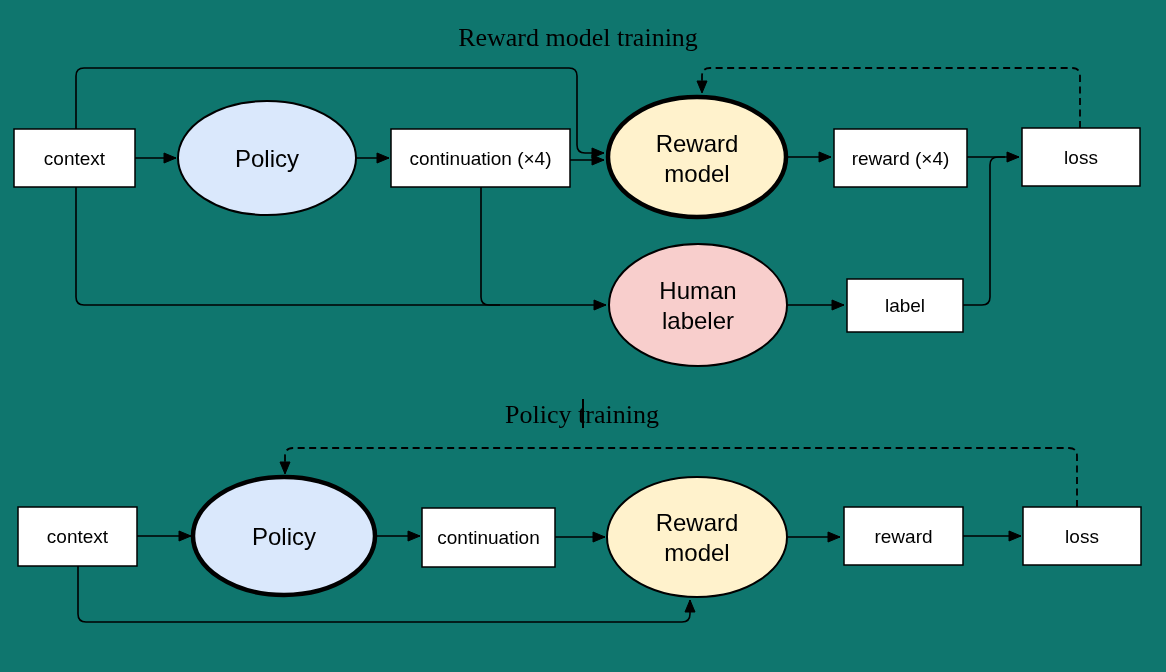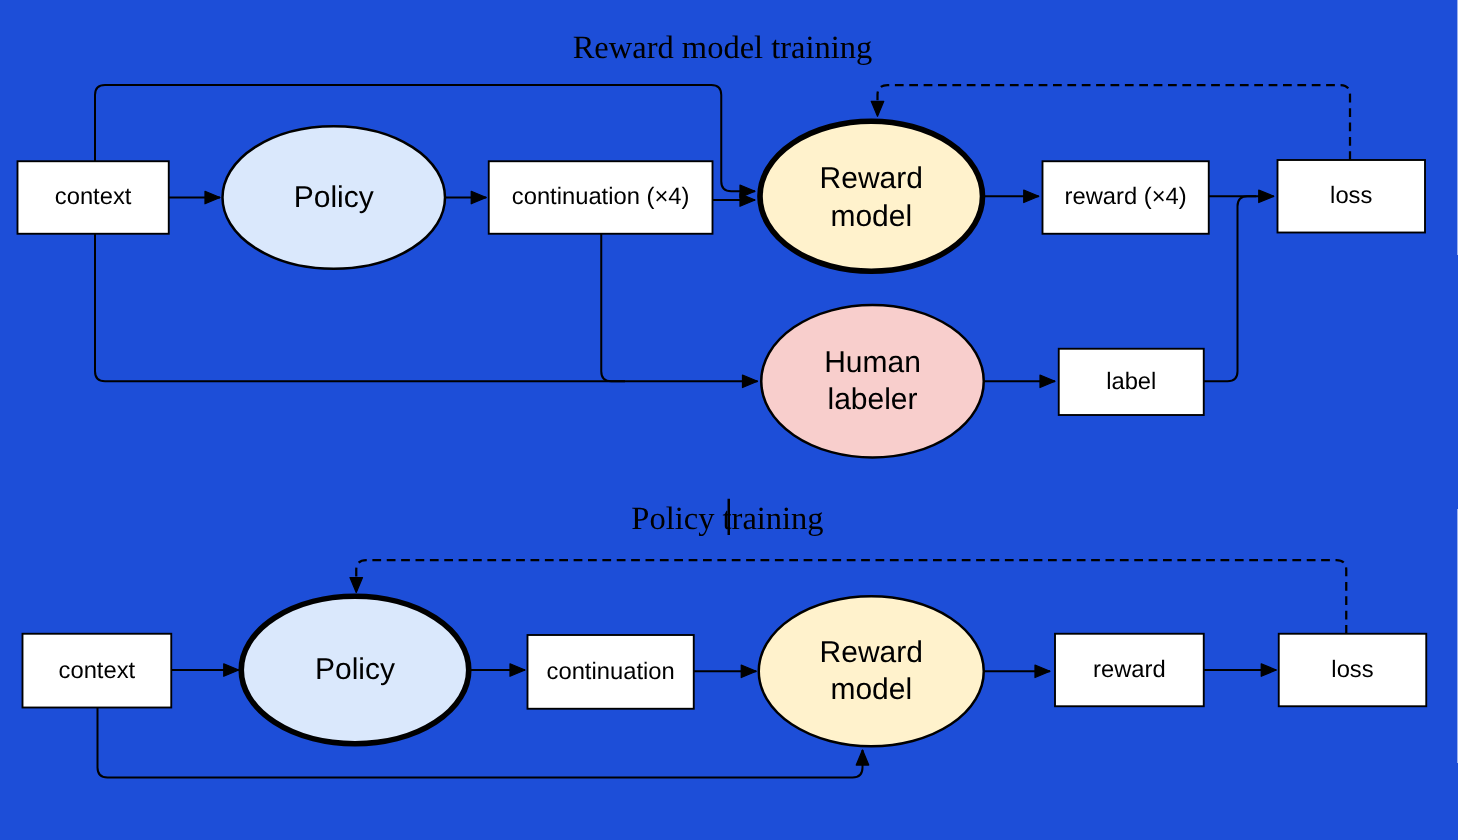--- a/index.html
+++ b/index.html
@@ -4,21 +4,21 @@
 <style>
   html, body {
     margin: 0;
     padding: 0;
     background: #ffffff;
   }
   .canvas {
     position: relative;
     width: 1166px;
     height: 672px;
-    background: #1d4ed8;
+    background: #0f766e;
     overflow: hidden;
   }
   svg { display: block; }
 
   .box {
     stroke: #000000;
     stroke-width: 1.5;
   }
   .ellipse {
     stroke: #000000;

